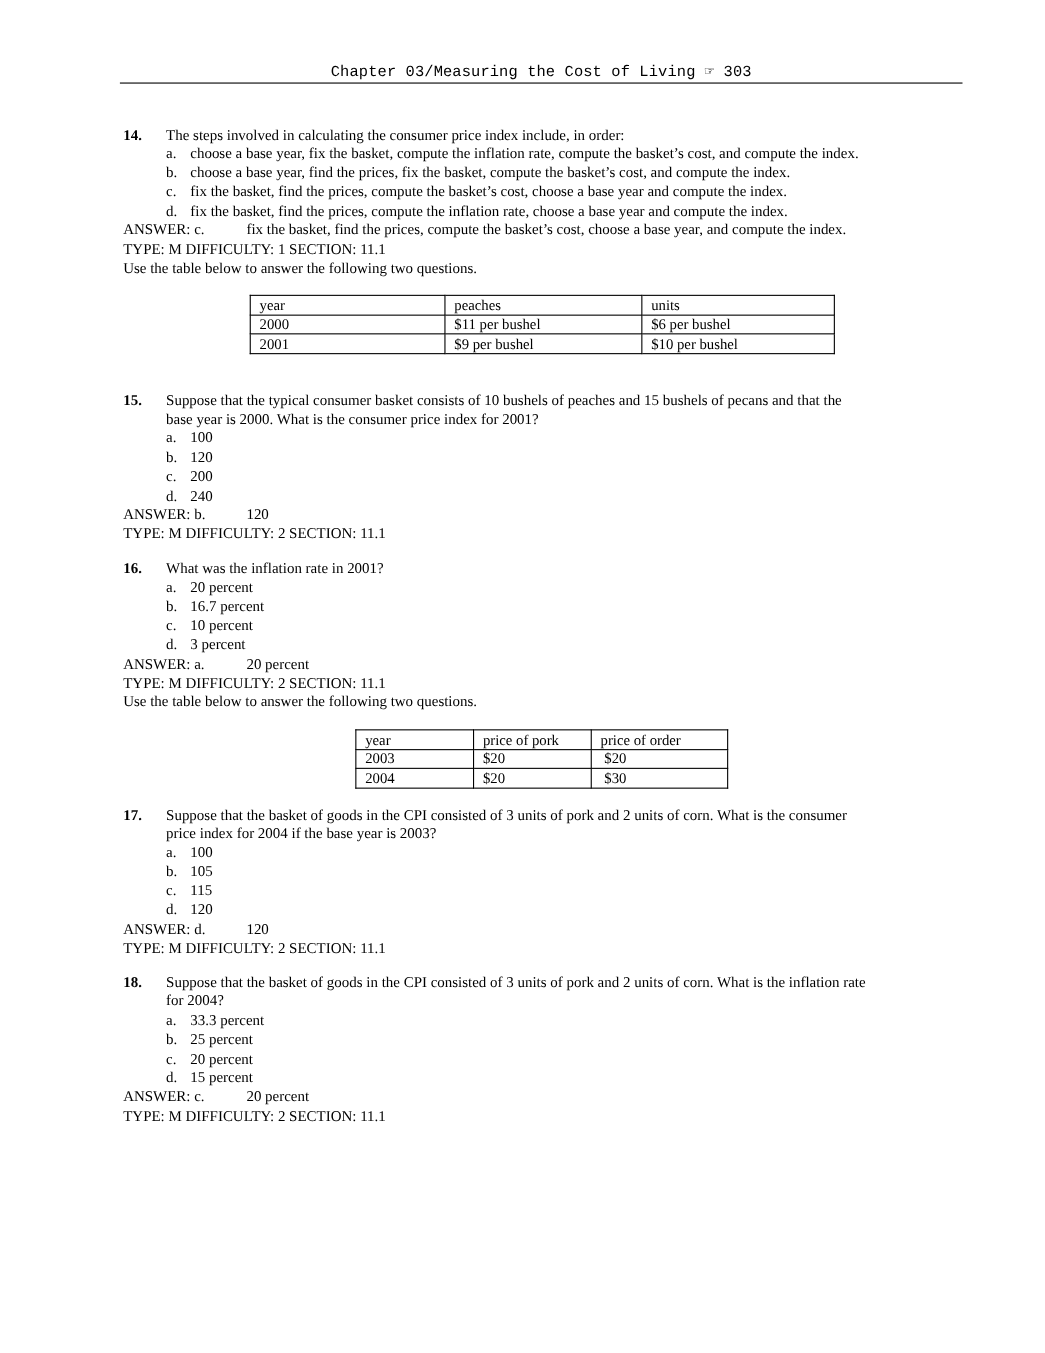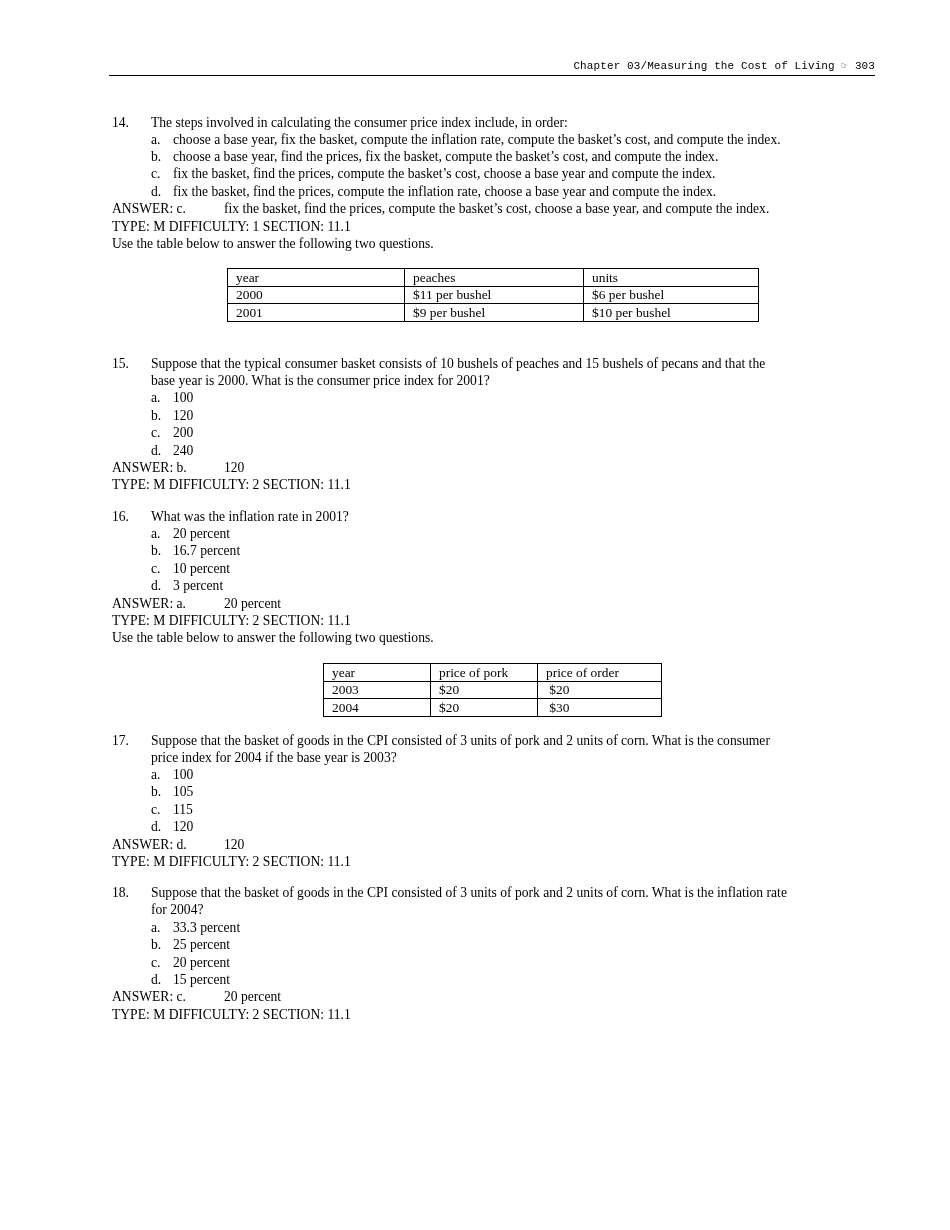--- a/index.html
+++ b/index.html
@@ -1,28 +1,28 @@
 <!DOCTYPE html>
 <html><head>
   <meta charset="utf-8">
   <style>
     html, body { margin: 0; padding: 0; background: #ffffff; }
     body { width: 950px; height: 1230px; position: relative; color: #000; font-family: "DejaVu Serif", "Liberation Serif", serif; }
     .page { position: absolute; left: 0; top: 0; width: 950px; height: 1230px; }
     .header {
       position: absolute; left: 109px; top: 58px; width: 766px; height: 17px;
       border-bottom: 1.5px solid #000;
-      font-family: "Liberation Mono", "DejaVu Sans Mono", monospace; font-size: 11px;
-      text-align: right; line-height: 17px; letter-spacing: 0.1px;
+      font-family: "Liberation Mono", "DejaVu Sans Mono", monospace; font-size: 14px;
+      text-align: center; line-height: 17px; letter-spacing: 0.1px;
     }
     .line {
       position: absolute; left: 112px; font-family: "Liberation Serif", serif;
       font-size: 13.6px; line-height: 17.4px; white-space: nowrap;
     }
-    .q-num { position: absolute; left: 112px; }
+    .q-num { position: absolute; left: 112px; font-weight: bold; }
     .q-text { position: absolute; left: 151px; }
     .opt-letter { position: absolute; left: 151px; }
     .opt-text { position: absolute; left: 173px; }
     .ans-label { position: absolute; left: 112px; }
     .ans-text { position: absolute; left: 224px; }
     table.dt {
       position: absolute; border-collapse: collapse;
       font-family: "Liberation Serif", serif; font-size: 13.4px;
     }
     table.dt td {

